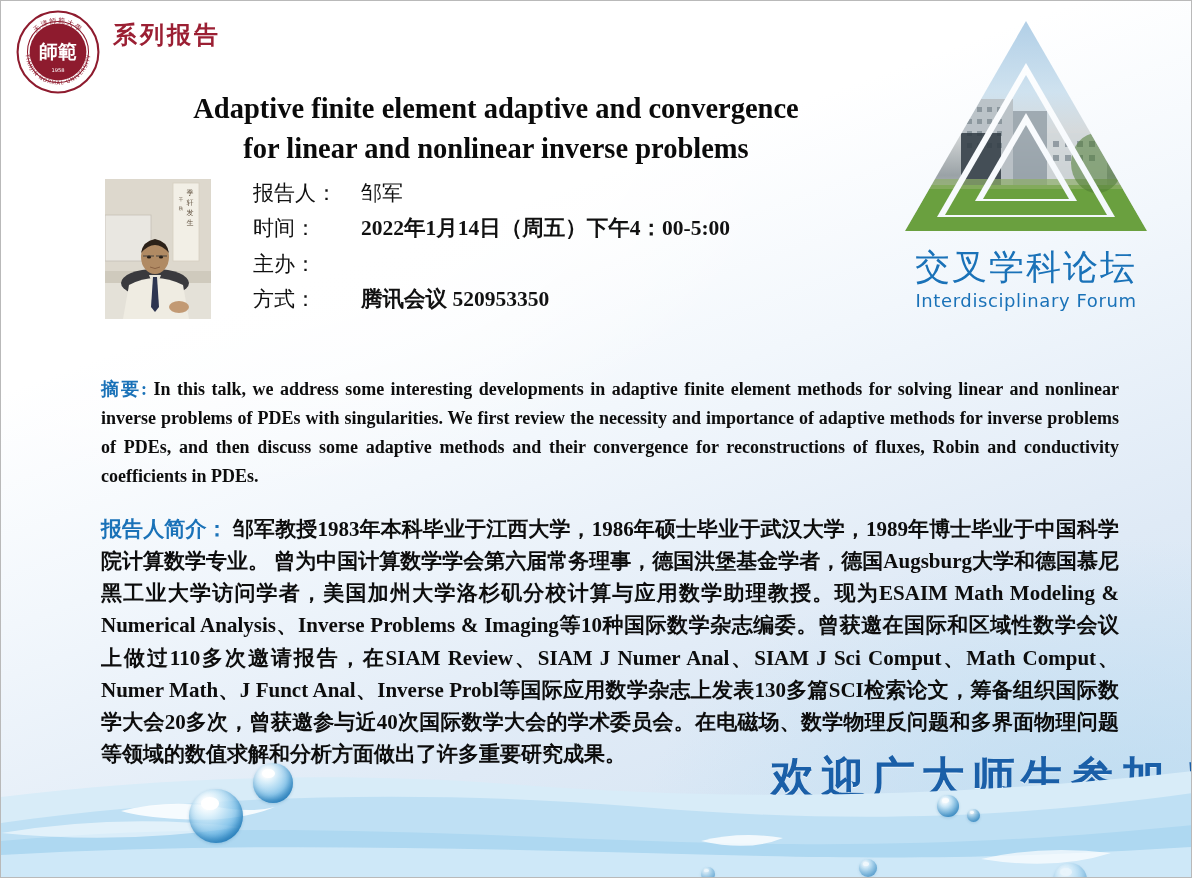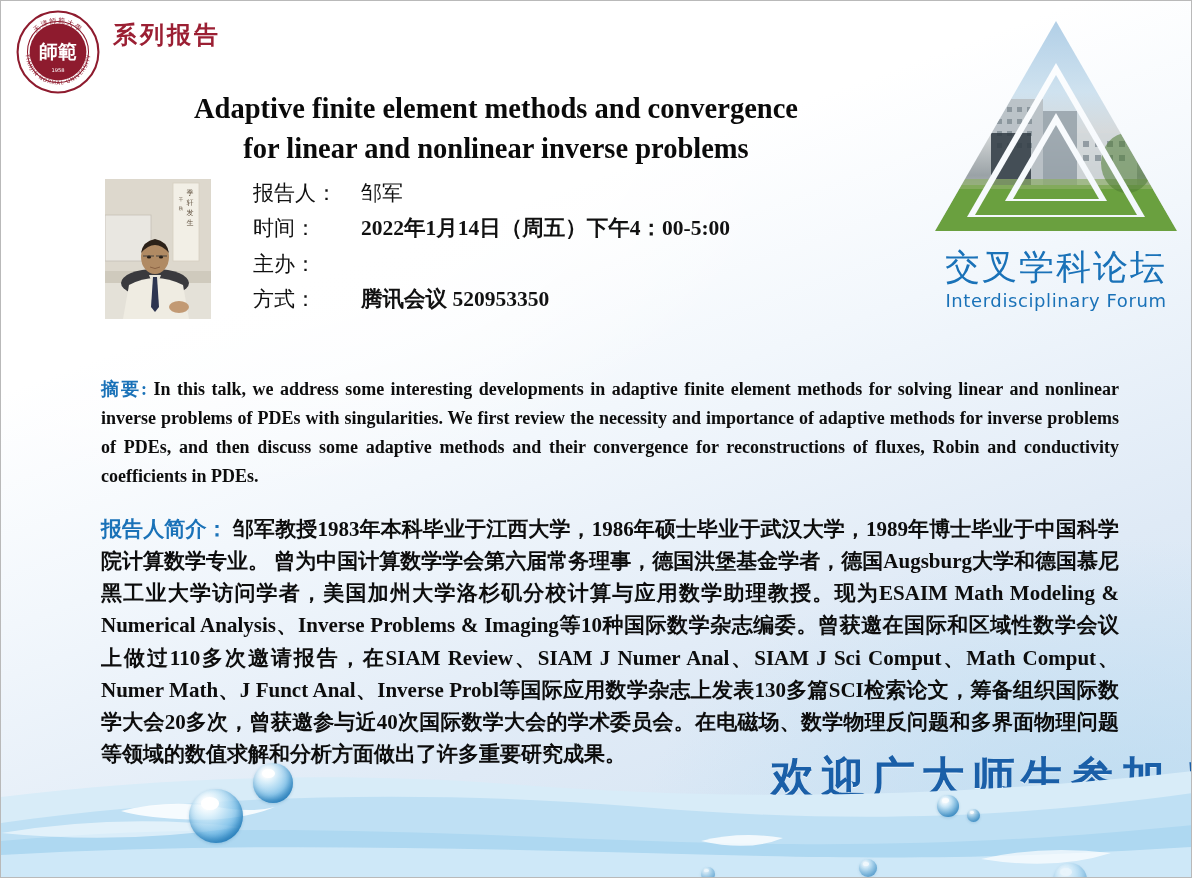--- a/index.html
+++ b/index.html
@@ -77,21 +77,21 @@
     font-size: 21px;
     line-height: 1;
     margin-bottom: 14px;
     color: #111;
   }
   .info-label { width: 108px; flex: none; font-weight: normal; }
   .info-value { font-weight: normal; }
   .info-value.bold { font-family: "Liberation Serif", serif; font-weight: bold; font-size: 21.5px; }
 
   
-  .forum-logo { position: absolute; right: 2px; top: 12px; width: 270px; }
+  .forum-logo { position: absolute; right: 32px; top: 12px; width: 270px; }
   .forum-tri { width: 250px; height: 232px; display: block; margin: 0 auto; }
   .forum-cn {
     text-align: center;
     font-family: "DejaVu Sans", sans-serif;
     font-size: 35px;
     letter-spacing: 2px;
     color: #1a72b8;
     line-height: 1.05;
     margin-top: 4px;
   }
@@ -188,21 +188,21 @@
         <textPath href="#sealTop" startOffset="50%" text-anchor="middle">天津師範大學</textPath>
       </text>
       <text font-size="6.2" font-family="DejaVu Sans, sans-serif" fill="#8e1b2e" letter-spacing="0.9">
         <textPath href="#sealBot" startOffset="50%" text-anchor="middle">TIANJIN NORMAL UNIVERSITY</textPath>
       </text>
     </svg>
 
     <div class="series-label">系列报告</div>
 
     <div class="talk-title">
-      <div>Adaptive finite element methods and convergence</div>
+      <div>Adaptive finite element adaptive and convergence</div>
       <div>for linear and nonlinear inverse problems</div>
     </div>
 
     <div class="speaker-photo">
       <svg viewBox="0 0 106 140" width="106" height="140">
         <rect x="0" y="0" width="106" height="140" fill="#d8d2c6"></rect>
         <rect x="0" y="0" width="106" height="92" fill="#ddd8cd"></rect>
         <rect x="0" y="36" width="46" height="46" fill="#e9e7e1" stroke="#c6c1b6" stroke-width="0.8"></rect>
         <rect x="68" y="4" width="26" height="78" fill="#f2efe6" stroke="#d6cfc0" stroke-width="0.8"></rect>
         <g fill="#5a4a38" font-size="7" font-family="DejaVu Sans, sans-serif" text-anchor="middle">

